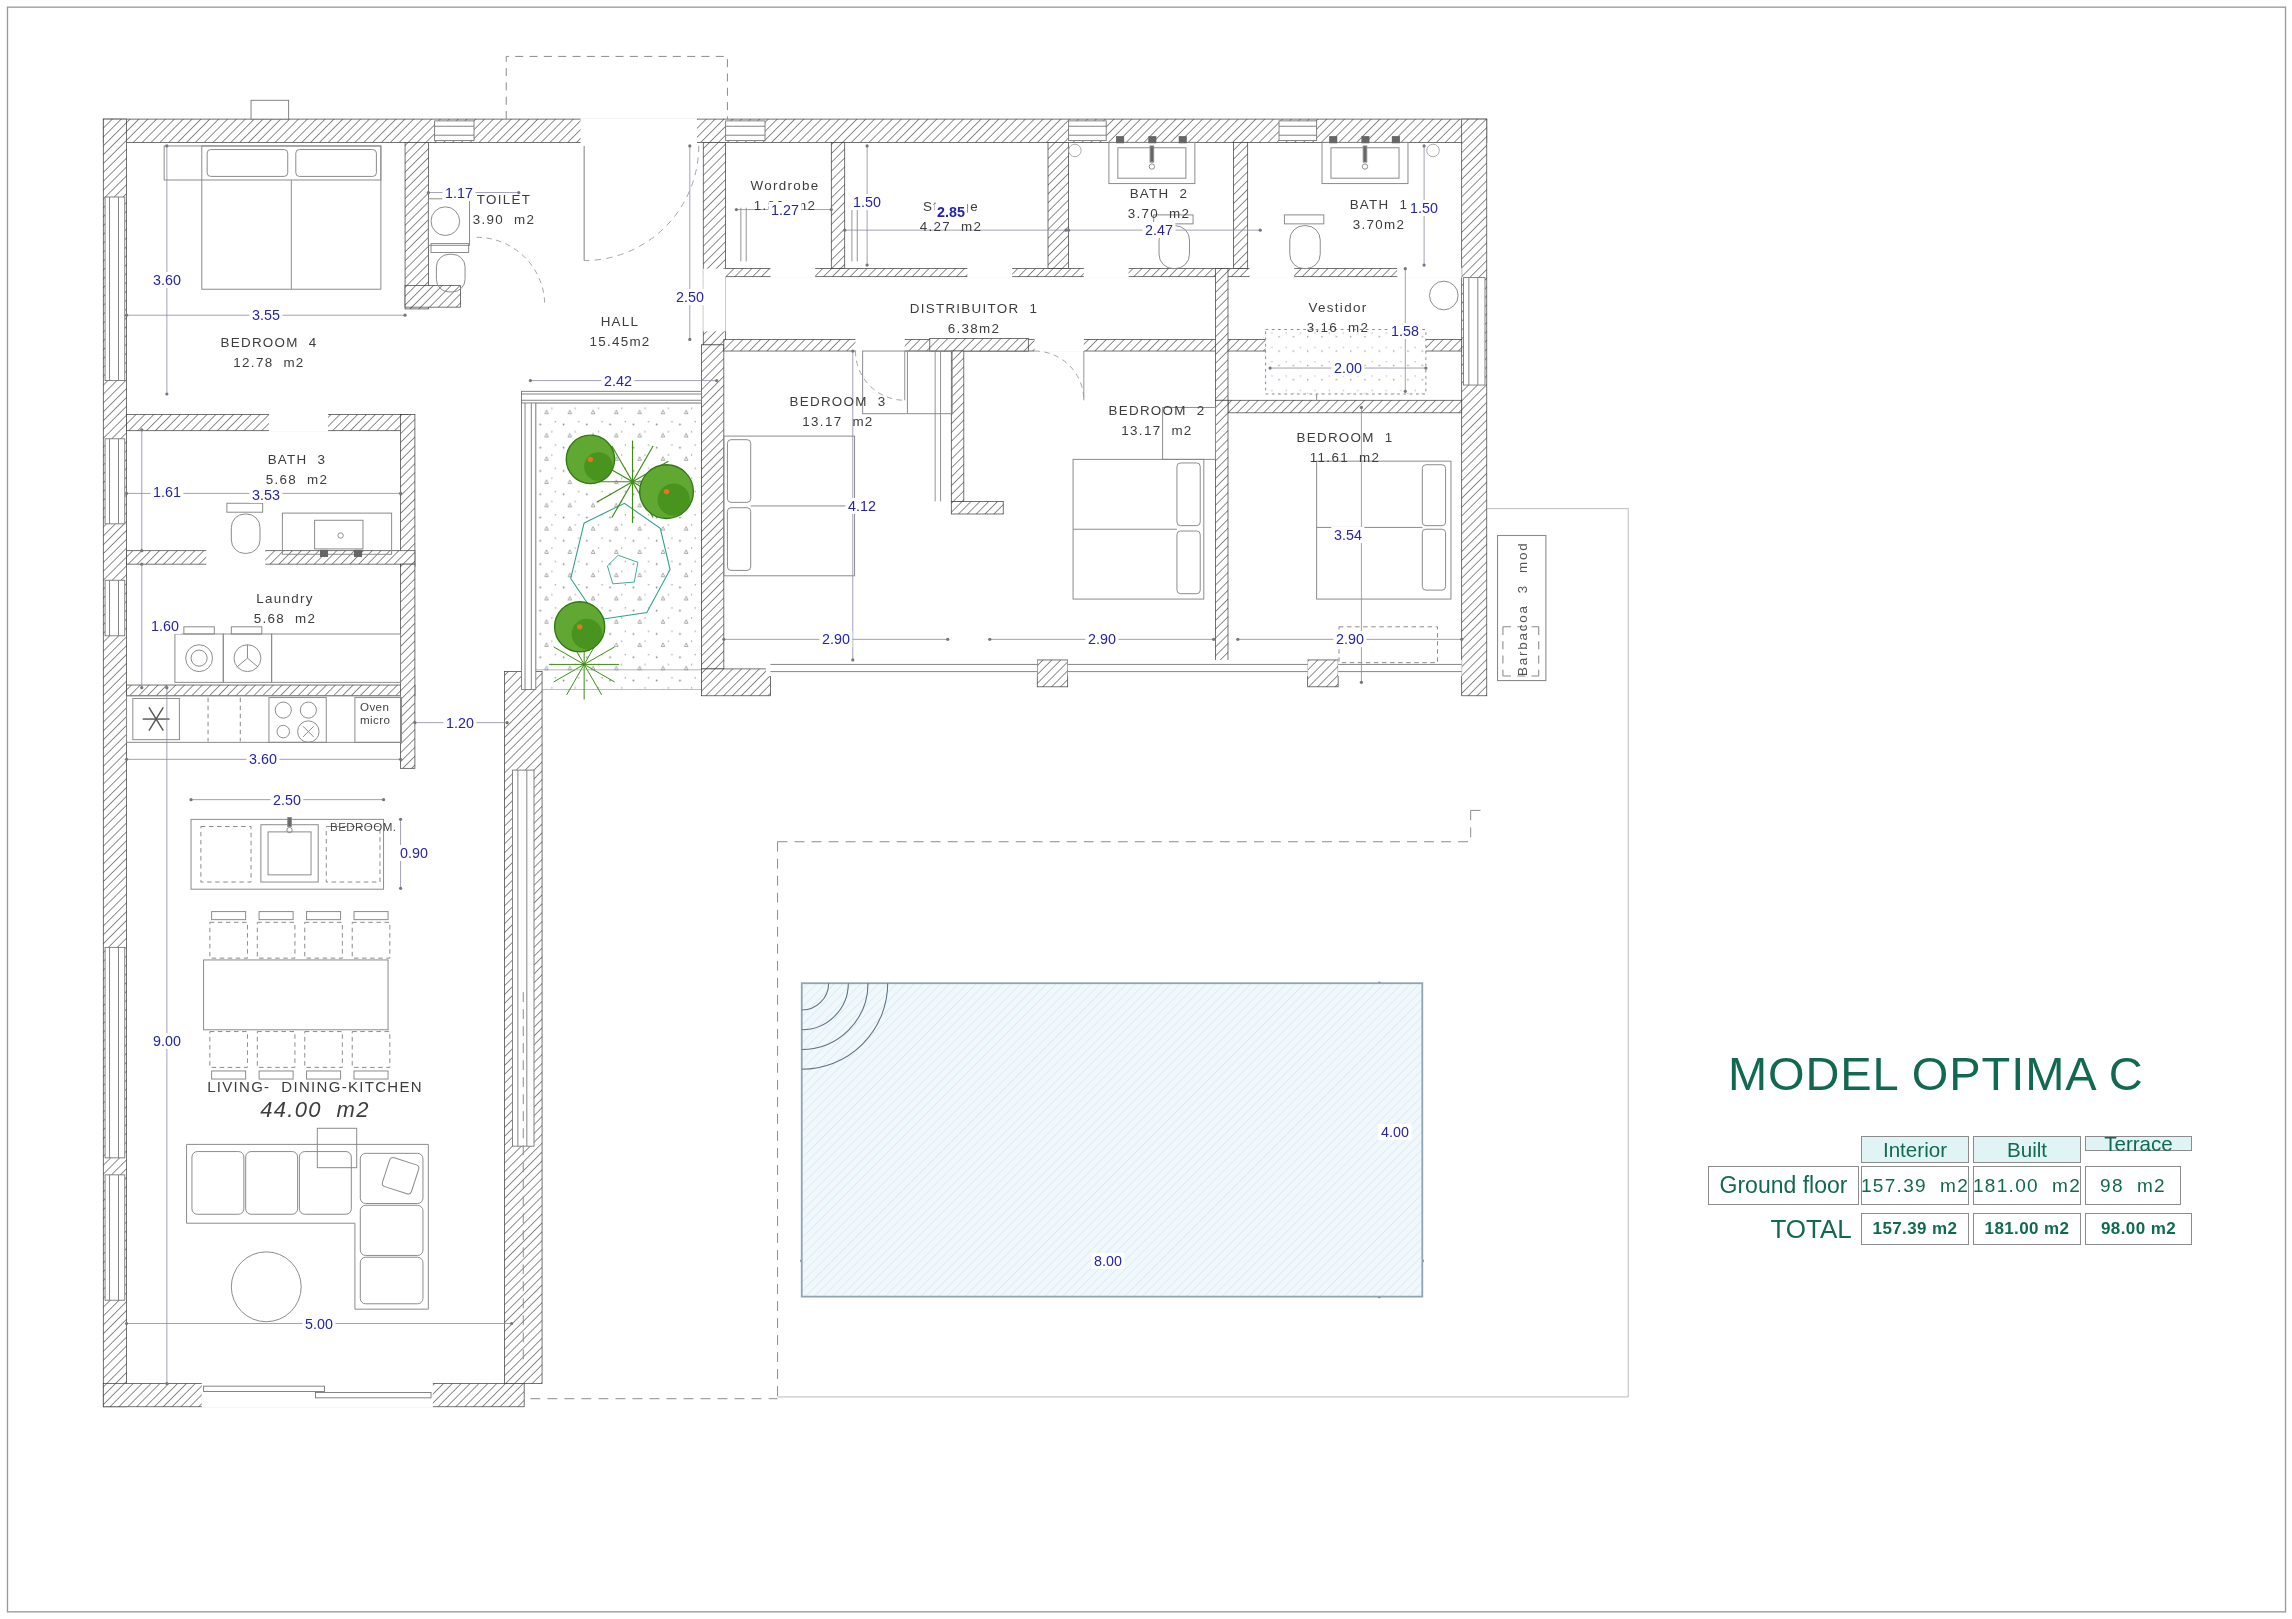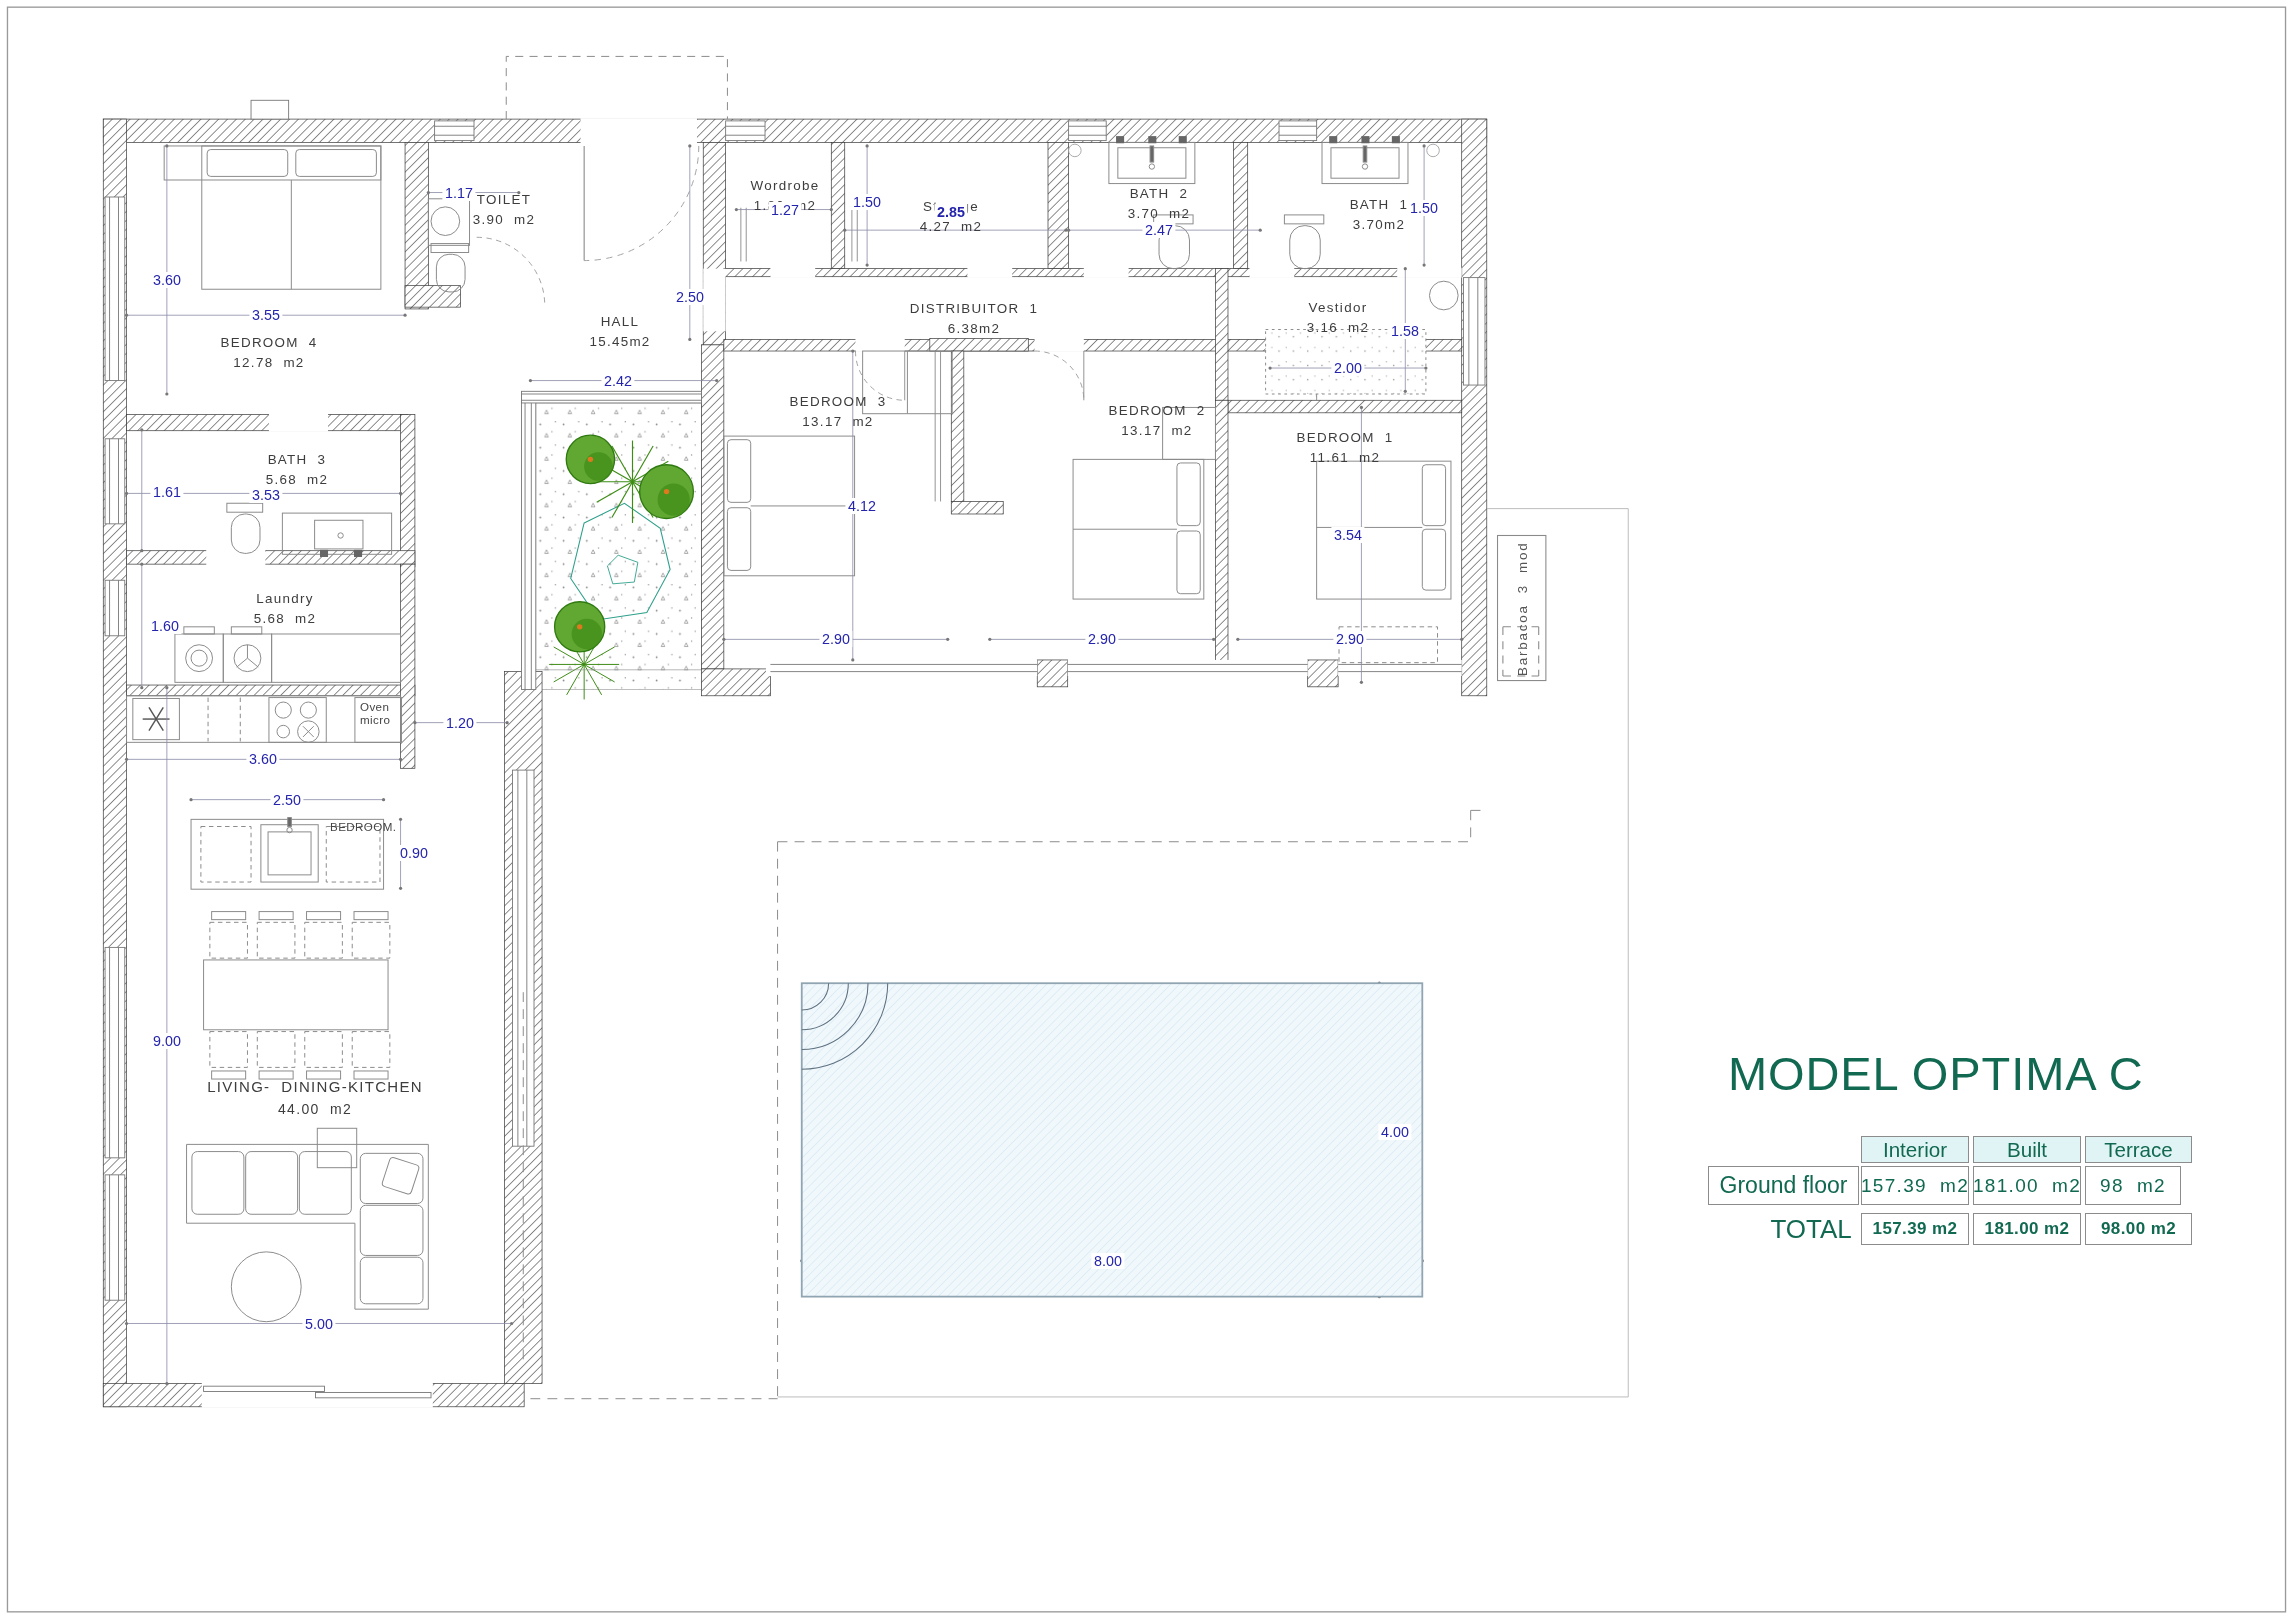--- a/index.html
+++ b/index.html
@@ -472,21 +472,21 @@
 <div class="rlabel" style="left:951px;top:197px;"><span>Storage</span><span class="area">4.27  m2</span></div>
 <div class="rlabel" style="left:974px;top:299px;"><span>DISTRIBUITOR  1</span><span class="area">6.38m2</span></div>
 <div class="rlabel" style="left:1159px;top:184px;"><span>BATH  2</span><span class="area">3.70  m2</span></div>
 <div class="rlabel" style="left:1379px;top:195px;"><span>BATH  1</span><span class="area">3.70m2</span></div>
 <div class="rlabel" style="left:1338px;top:298px;"><span>Vestidor</span><span class="area">3.16  m2</span></div>
 <div class="rlabel" style="left:838px;top:392px;"><span>BEDROOM  3</span><span class="area">13.17  m2</span></div>
 <div class="rlabel" style="left:1157px;top:401px;"><span>BEDROOM  2</span><span class="area">13.17  m2</span></div>
 <div class="rlabel" style="left:1345px;top:428px;"><span>BEDROOM  1</span><span class="area">11.61  m2</span></div>
 <div class="rlabel" style="left:297px;top:450px;"><span>BATH  3</span><span class="area">5.68  m2</span></div>
 <div class="rlabel" style="left:285px;top:589px;"><span>Laundry</span><span class="area">5.68  m2</span></div>
-<div class="rlabel big" style="left:315px;top:1075px;"><span>LIVING-  DINING-KITCHEN</span><span class="area" style="font-size:14px;">44.00  m2</span></div>
+<div class="rlabel big" style="left:315px;top:1075px;"><span>LIVING-  DINING-KITCHEN</span><span class="area" style="font-size:22px;font-style:italic;">44.00  m2</span></div>
 
 <div class="fixlabel" style="left:360px;top:700px;">Oven
 micro</div>
 <div class="fixlabel" style="left:330px;top:820px;">BEDROOM.</div>
 <div class="vert">Barbacoa  3  mod</div>
 
 <div class="dim" style="left:167px;top:280px;">3.60</div>
 <div class="dim" style="left:266px;top:315px;">3.55</div>
 <div class="dim" style="left:459px;top:193px;">1.17</div>
 <div class="dim" style="left:867px;top:202px;">1.50</div>
@@ -512,21 +512,21 @@
 <div class="dim" style="left:414px;top:853px;">0.90</div>
 <div class="dim" style="left:167px;top:1041px;">9.00</div>
 <div class="dim" style="left:319px;top:1324px;">5.00</div>
 <div class="dim" style="left:1108px;top:1261px;">8.00</div>
 <div class="dim" style="left:1395px;top:1132px;">4.00</div>
 
 <div id="title">MODEL OPTIMA C</div>
 
 <div class="tcell thead" style="left:1861px;top:1136px;width:108px;height:27px;">Interior</div>
 <div class="tcell thead" style="left:1973px;top:1136px;width:108px;height:27px;">Built</div>
-<div class="tcell thead" style="left:2085px;top:1136px;width:107px;height:27px;">Terrace</div>
+<div class="tcell thead" style="left:2085px;top:1136px;width:107px;height:15px;">Terrace</div>
 
 <div class="tcell tlab" style="left:1708px;top:1166px;width:151px;height:39px;">Ground floor</div>
 <div class="tcell tval" style="left:1861px;top:1166px;width:108px;height:39px;">157.39  m2</div>
 <div class="tcell tval" style="left:1973px;top:1166px;width:108px;height:39px;">181.00  m2</div>
 <div class="tcell tval" style="left:2085px;top:1166px;width:96px;height:39px;">98  m2</div>
 
 <div class="ttot-lab" style="left:1708px;top:1213px;width:151px;height:32px;">TOTAL</div>
 <div class="tcell ttot-val" style="left:1861px;top:1213px;width:108px;height:32px;">157.39 m2</div>
 <div class="tcell ttot-val" style="left:1973px;top:1213px;width:108px;height:32px;">181.00 m2</div>
 <div class="tcell ttot-val" style="left:2085px;top:1213px;width:107px;height:32px;">98.00 m2</div>

